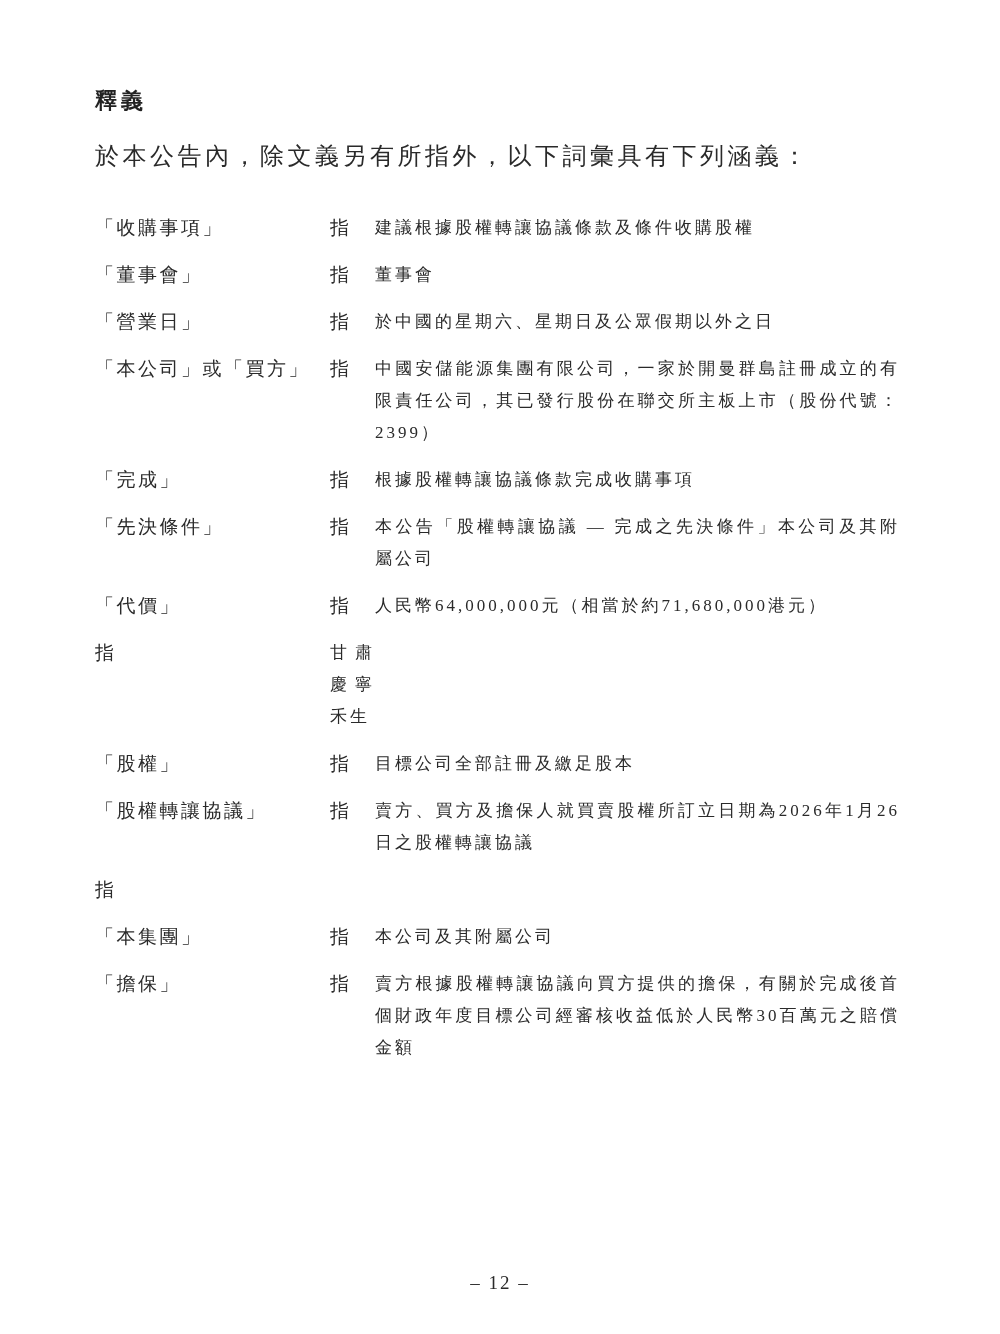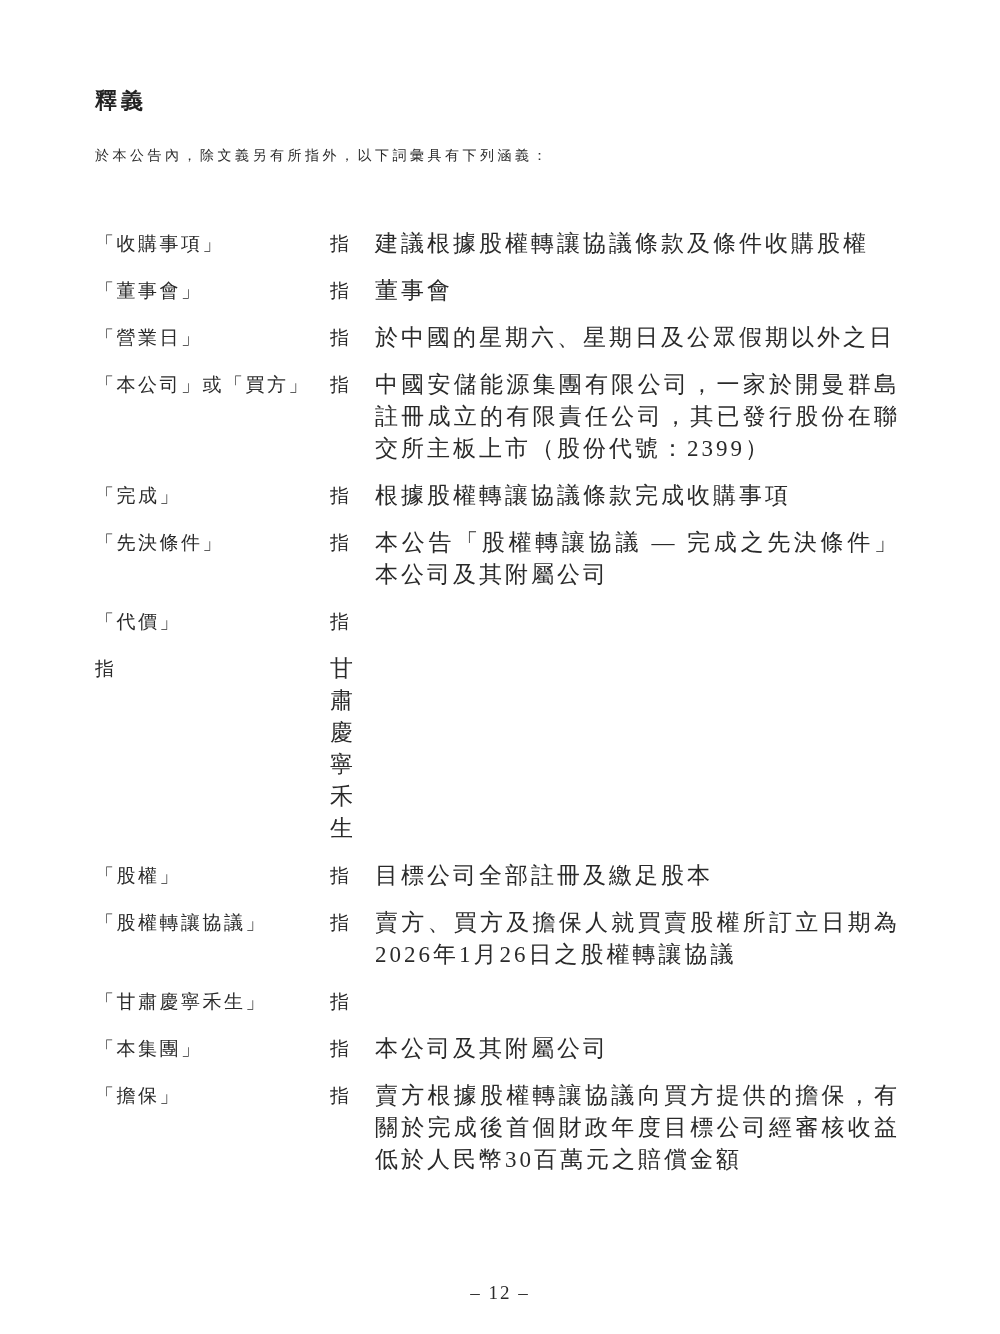--- a/index.html
+++ b/index.html
@@ -22,54 +22,54 @@
   .doc-title {
     font-size: 22px;
     font-weight: bold;
     letter-spacing: 4px;
     line-height: 26px;
     color: #222222;
     margin: 0;
   }
   .intro {
     margin-top: 30px;
-    font-size: 14px;
+    font-size: 24px;
     line-height: 24px;
     letter-spacing: 3.5px;
   }
   .definitions {
-    margin-top: 60px;
+    margin-top: 44px;
   }
   .def-row {
     display: grid;
     grid-template-columns: 235px 45px 525px;
     align-items: start;
     margin-bottom: 15px;
   }
   .def-row:last-child { margin-bottom: 0; }
   .term {
     font-size: 19px;
     line-height: 32px;
     letter-spacing: 2.5px;
     white-space: nowrap;
   }
   .zhi {
     font-size: 19px;
     line-height: 32px;
   }
   .def {
-    font-size: 23px;
+    font-size: 17px;
     line-height: 32px;
     letter-spacing: 3px;
     text-align: justify;
     text-justify: inter-character;
   }
   .page-number {
     position: absolute;
-    bottom: 30px;
+    bottom: 40px;
     left: 0;
     width: 100%;
     text-align: center;
     font-size: 19px;
     letter-spacing: 2px;
     color: #2a2a2a;
   }
 </style>
 </head>
 <body>
@@ -111,41 +111,41 @@
 
   <div class="def-row">
     <div class="term">「先決條件」</div>
     <div class="zhi">指</div>
     <div class="def">本公告「股權轉讓協議 — 完成之先決條件」本公司及其附屬公司</div>
   </div>
 
   <div class="def-row">
     <div class="term">「代價」</div>
     <div class="zhi">指</div>
+    <div class="def">人民幣64,000,000元（相當於約71,680,000港元）</div>
   </div>
 
   <div class="def-row">
     <div class="zhi">指</div>
     <div class="def">甘肅慶寧禾生</div>
   </div>
 
   <div class="def-row">
     <div class="term">「股權」</div>
     <div class="zhi">指</div>
     <div class="def">目標公司全部註冊及繳足股本</div>
   </div>
 
   <div class="def-row">
     <div class="term">「股權轉讓協議」</div>
     <div class="zhi">指</div>
     <div class="def">賣方、買方及擔保人就買賣股權所訂立日期為2026年1月26日之股權轉讓協議</div>
   </div>
 
   <div class="def-row">
-    <div class="term">「甘肅慶寧禾生」</div>
     <div class="zhi">指</div>
   </div>
 
   <div class="def-row">
     <div class="term">「本集團」</div>
     <div class="zhi">指</div>
     <div class="def">本公司及其附屬公司</div>
   </div>
 
   <div class="def-row">

